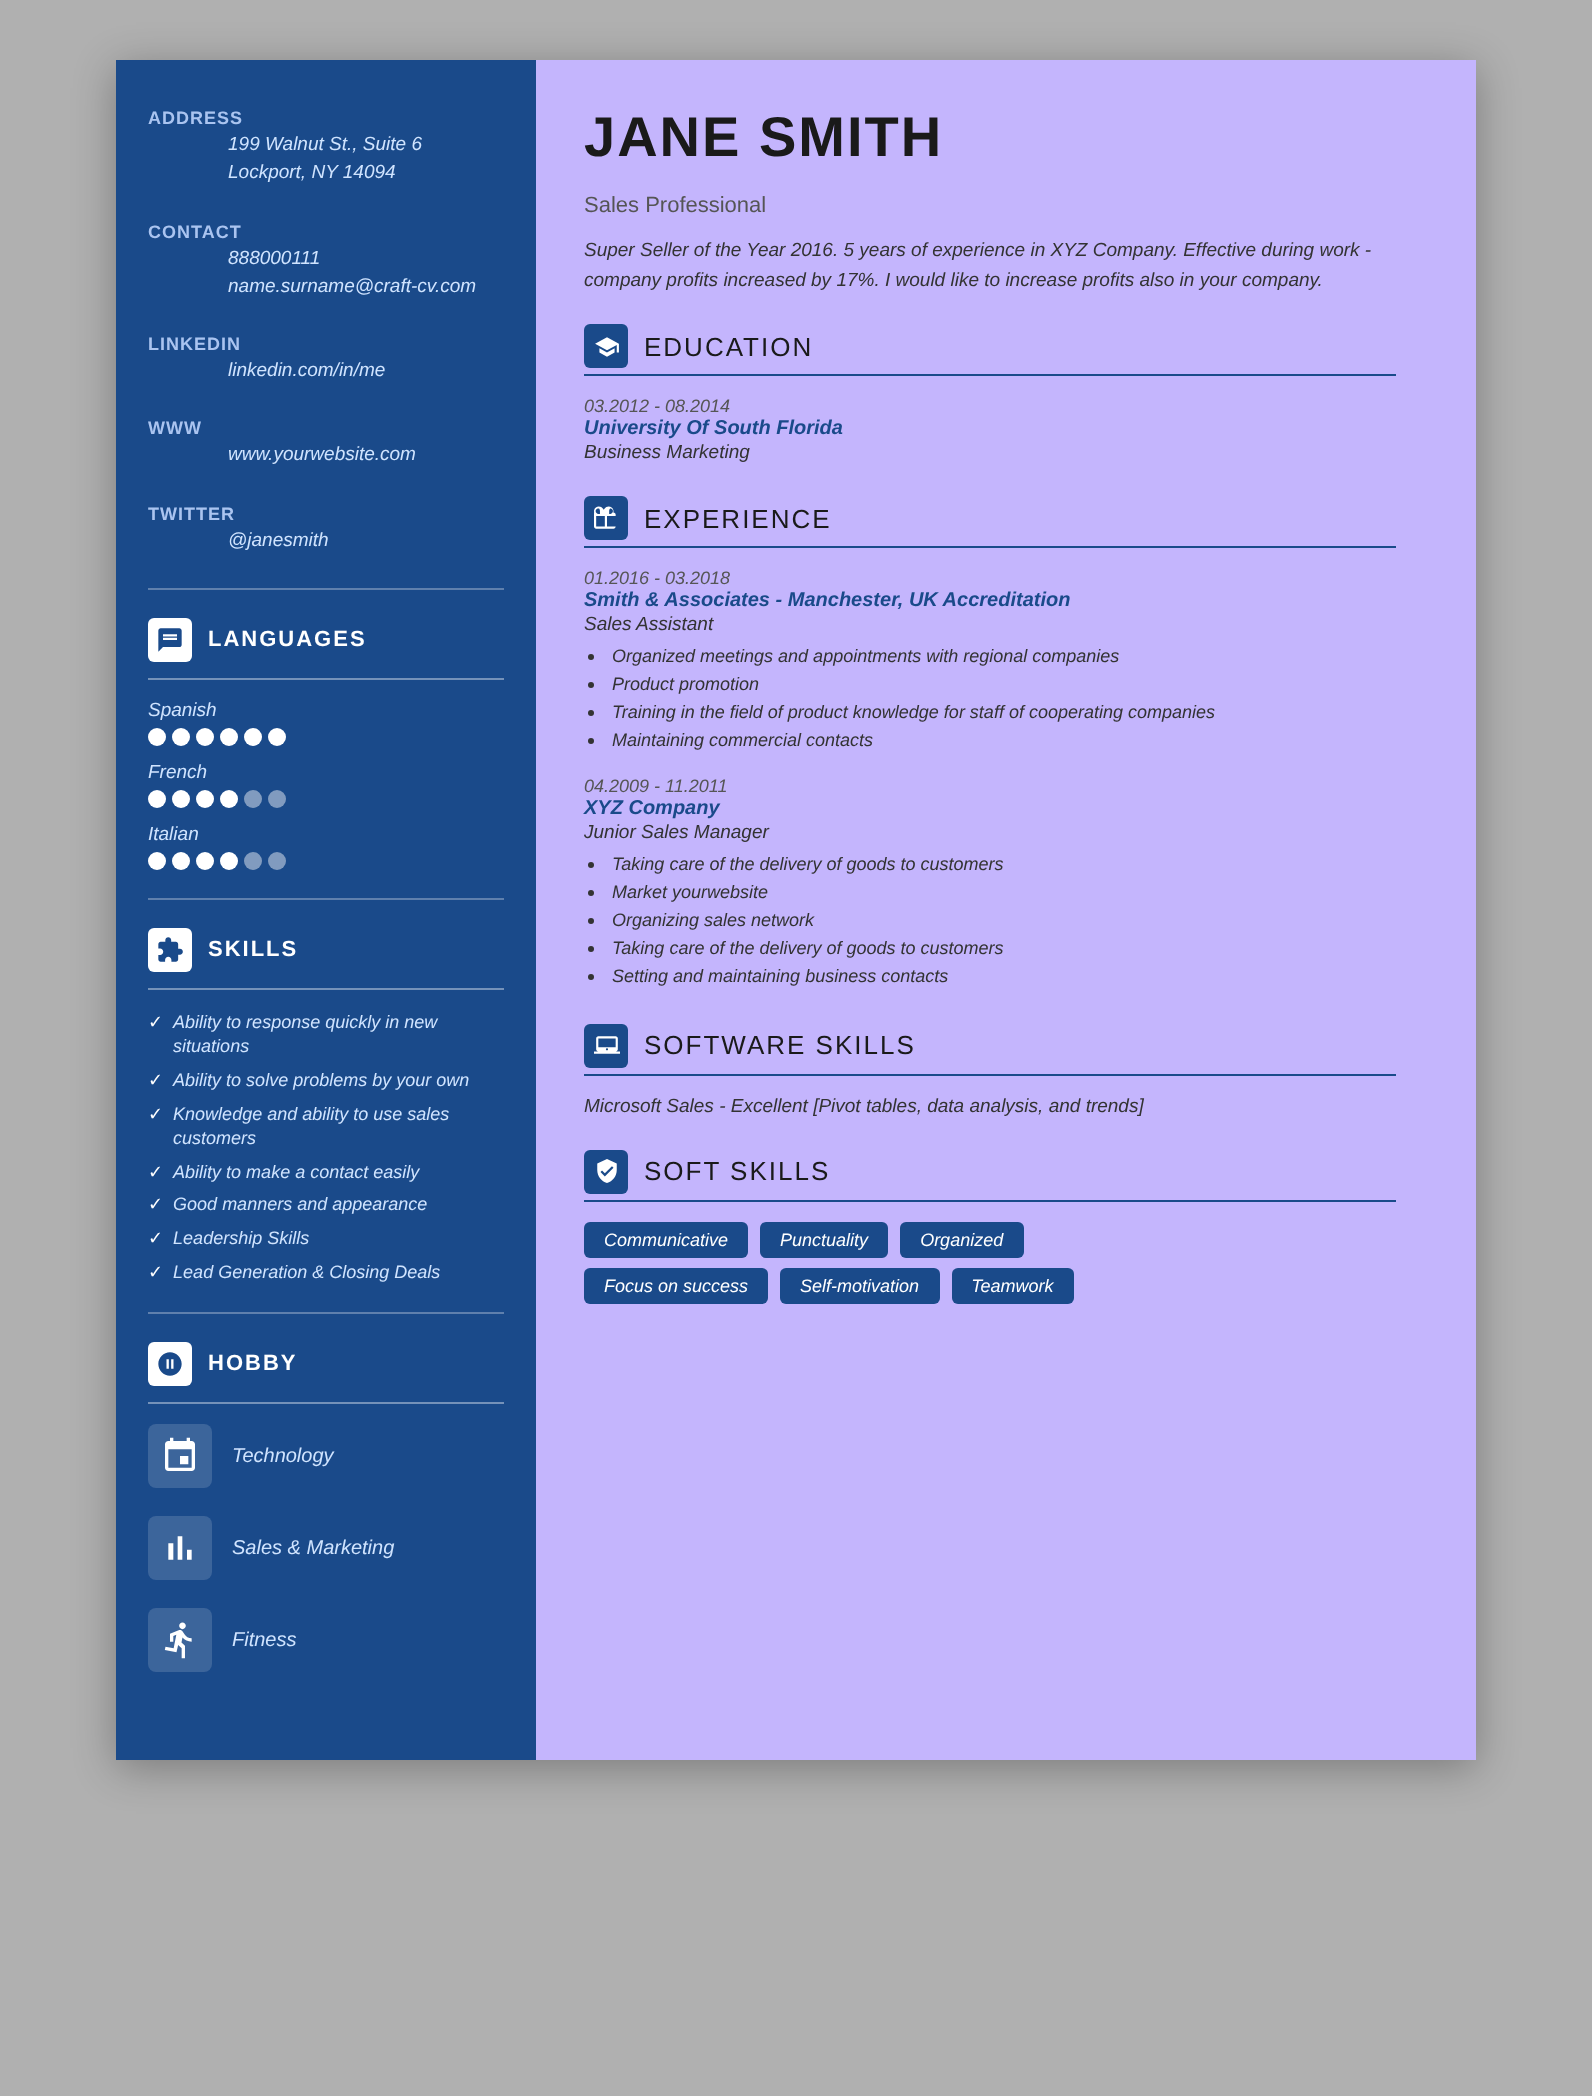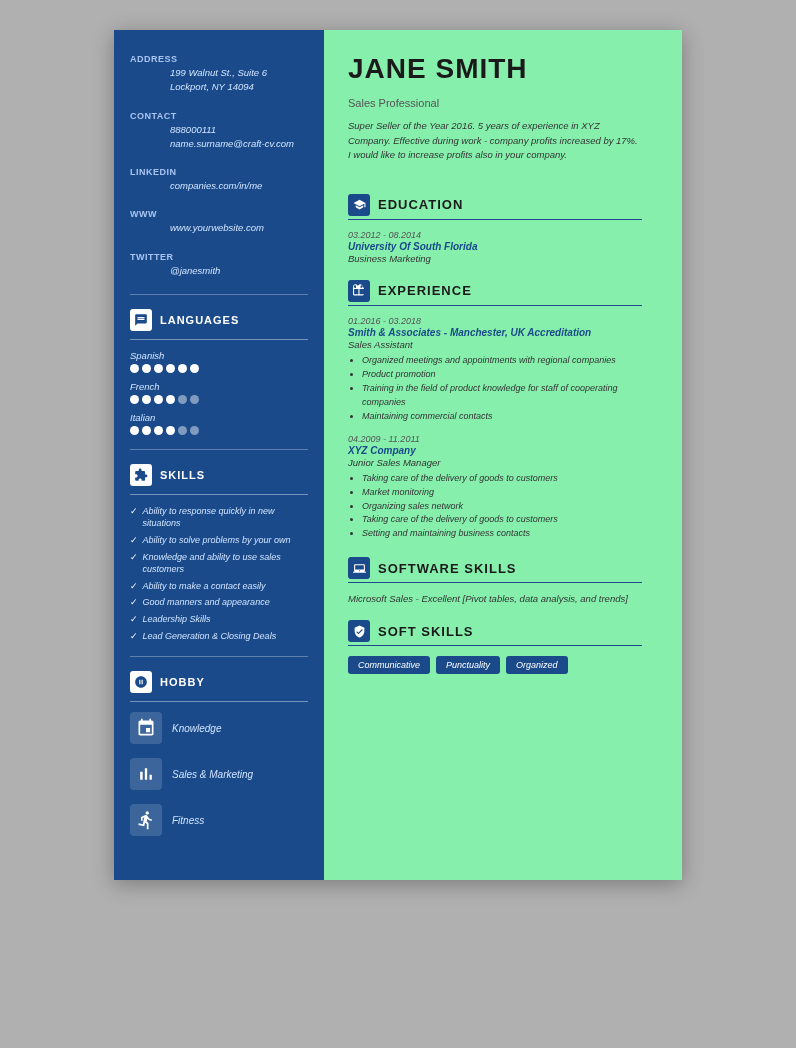--- a/index.html
+++ b/index.html
@@ -6,22 +6,22 @@
     body {
       background: #b0b0b0;
       display: flex;
       justify-content: center;
       align-items: flex-start;
       min-height: 100vh;
       padding: 30px 20px;
       font-family: Arial, sans-serif;
     }
     .resume-wrapper {
-      background: #86efac;
-      width: 568px;
+      background: #c4b5fd;
+      width: 680px;
       box-shadow: 0 4px 20px rgba(0,0,0,0.3);
       display: flex;
       flex-direction: row;
     }
     
     .sidebar {
       background: #1a4a8a;
       width: 210px;
       min-width: 210px;
       padding: 24px 16px 30px 16px;
@@ -131,21 +131,21 @@
       font-size: 11px;
       color: #555;
       margin-top: 12px;
       margin-bottom: 10px;
     }
     .summary {
       font-size: 9.5px;
       color: #333;
       line-height: 1.55;
       font-style: italic;
-      margin-bottom: 31px;
+      margin-bottom: 14px;
     }
     
     .main-section { margin-bottom: 16px; }
     .main-section-header {
       display: flex;
       align-items: center;
       gap: 8px;
       margin-bottom: 3px;
     }
     .main-section-icon {
@@ -154,21 +154,21 @@
       width: 22px;
       height: 22px;
       display: flex;
       align-items: center;
       justify-content: center;
       flex-shrink: 0;
     }
     .main-section-icon svg { width: 13px; height: 13px; fill: white; }
     .main-section-title {
       font-size: 13px;
-      font-weight: bold;
+      font-weight: normal;
       color: #1a1a1a;
       letter-spacing: 1px;
       text-transform: uppercase;
       text-align: center;
     }
     .main-divider {
       border: none;
       border-top: 1.5px solid #1a4a8a;
       margin-bottom: 10px;
     }
@@ -218,21 +218,21 @@
       <div class="sidebar-value">199 Walnut St., Suite 6</div>
       <div class="sidebar-value">Lockport, NY 14094</div>
     </div>
     <div class="sidebar-section">
       <div class="sidebar-label">CONTACT</div>
       <div class="sidebar-value">888000111</div>
       <div class="sidebar-value">name.surname@craft-cv.com</div>
     </div>
     <div class="sidebar-section">
       <div class="sidebar-label">LINKEDIN</div>
-      <div class="sidebar-value">companies.com/in/me</div>
+      <div class="sidebar-value">linkedin.com/in/me</div>
     </div>
     <div class="sidebar-section">
       <div class="sidebar-label">WWW</div>
       <div class="sidebar-value">www.yourwebsite.com</div>
     </div>
     <div class="sidebar-section">
       <div class="sidebar-label">TWITTER</div>
       <div class="sidebar-value">@janesmith</div>
     </div>
 
@@ -336,21 +336,21 @@
       <span class="section-title-sidebar">HOBBY</span>
     </div>
     <hr class="section-title-divider">
     <div>
       <div class="hobby-item">
         <div class="hobby-icon-box">
           <svg viewBox="0 0 24 24" fill="white">
             <path d="M17 12h-5v5h5v-5zM16 1v2H8V1H6v2H5c-1.11 0-1.99.9-1.99 2L3 19c0 1.1.89 2 2 2h14c1.1 0 2-.9 2-2V5c0-1.1-.9-2-2-2h-1V1h-2zm3 18H5V8h14v11z"></path>
           </svg>
         </div>
-        <span class="hobby-label">Knowledge</span>
+        <span class="hobby-label">Technology</span>
       </div>
       <div class="hobby-item">
         <div class="hobby-icon-box">
           <svg viewBox="0 0 24 24" fill="white">
             <path d="M5 9.2h3V19H5zM10.6 5h2.8v14h-2.8zm5.6 8H19v6h-2.8z"></path>
           </svg>
         </div>
         <span class="hobby-label">Sales &amp; Marketing</span>
       </div>
       <div class="hobby-item">
@@ -403,21 +403,21 @@
         <li>Product promotion</li>
         <li>Training in the field of product knowledge for staff of cooperating companies</li>
         <li>Maintaining commercial contacts</li>
       </ul>
 
       <div class="entry-date">04.2009 - 11.2011</div>
       <div class="entry-company">XYZ Company</div>
       <div class="entry-role">Junior Sales Manager</div>
       <ul class="entry-bullets">
         <li>Taking care of the delivery of goods to customers</li>
-        <li>Market monitoring</li>
+        <li>Market yourwebsite</li>
         <li>Organizing sales network</li>
         <li>Taking care of the delivery of goods to customers</li>
         <li>Setting and maintaining business contacts</li>
       </ul>
     </div>
 
     <div class="main-section">
       <div class="main-section-header">
         <div class="main-section-icon">
           <svg viewBox="0 0 24 24" fill="white">
@@ -438,15 +438,20 @@
           </svg>
         </div>
         <span class="main-section-title">SOFT SKILLS</span>
       </div>
       <hr class="main-divider">
       <div class="badge-row">
         <span class="badge">Communicative</span>
         <span class="badge">Punctuality</span>
         <span class="badge">Organized</span>
       </div>
+      <div class="badge-row">
+        <span class="badge">Focus on success</span>
+        <span class="badge">Self-motivation</span>
+        <span class="badge">Teamwork</span>
+      </div>
     </div>
   </div>
 </div>
 
 </body></html>

